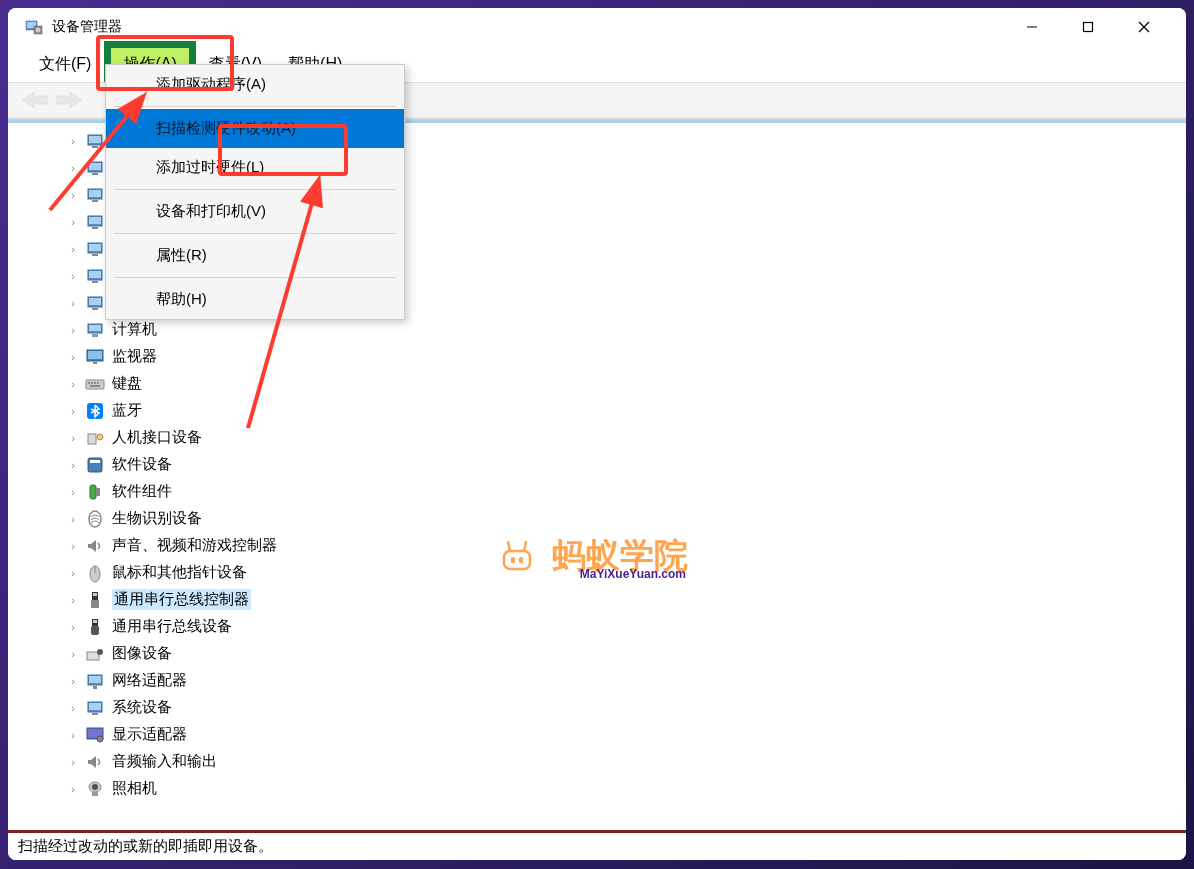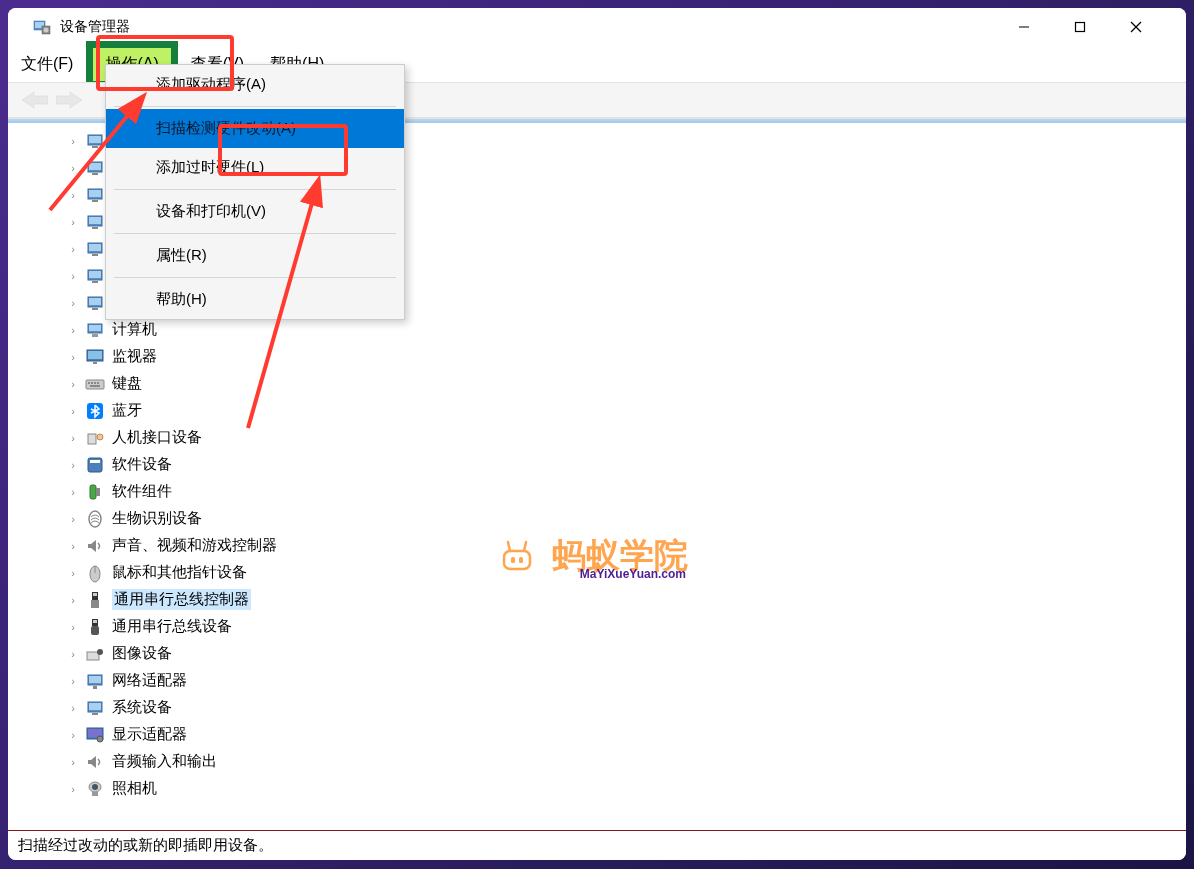--- a/index.html
+++ b/index.html
@@ -20,21 +20,21 @@
       background: #fff;
       border-radius: 8px;
       display: flex;
       flex-direction: column;
       overflow: hidden;
     }
     .titlebar {
       height: 38px;
       display: flex;
       align-items: center;
-      padding: 0 22px;
+      padding: 0 14px;
       background: #fff;
     }
     .titlebar-icon {
       width: 20px;
       height: 20px;
       margin-left: 2px;
       margin-right: 8px;
       display: flex;
       align-items: center;
       justify-content: center;
@@ -54,21 +54,21 @@
       align-items: center;
       justify-content: center;
       color: #000;
       cursor: pointer;
     }
     .win-btn svg { width: 14px; height: 14px; }
     .menubar {
       height: 36px;
       display: flex;
       align-items: center;
-      padding: 0 0;
+      padding: 0 18px;
       background: #fff;
       font-size: 16px;
     }
     .menu-item {
       padding: 7px 13px;
       cursor: pointer;
     }
     .menu-item.active {
       background: #bef264;
       border: 7px solid #15803d;
@@ -159,21 +159,21 @@
       background: #0078d7;
       color: #0f172a;
     }
     .dropdown-separator {
       height: 1px;
       background: #d5d5d5;
       margin: 2px 8px;
     }
     .statusbar {
       height: 30px;
-      border-top: 1px solid #7f1d1d;
+      border-top: 3px solid #7f1d1d;
       padding: 4px 10px;
       font-size: 15px;
       background: #fff;
       display: flex;
       align-items: center;
     }
     .annotation-box {
       position: absolute;
       border: 4px solid #ff3b30;
       border-radius: 4px;

